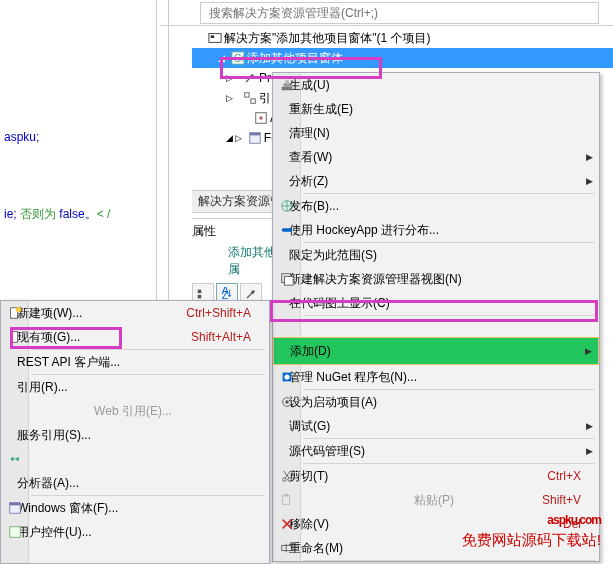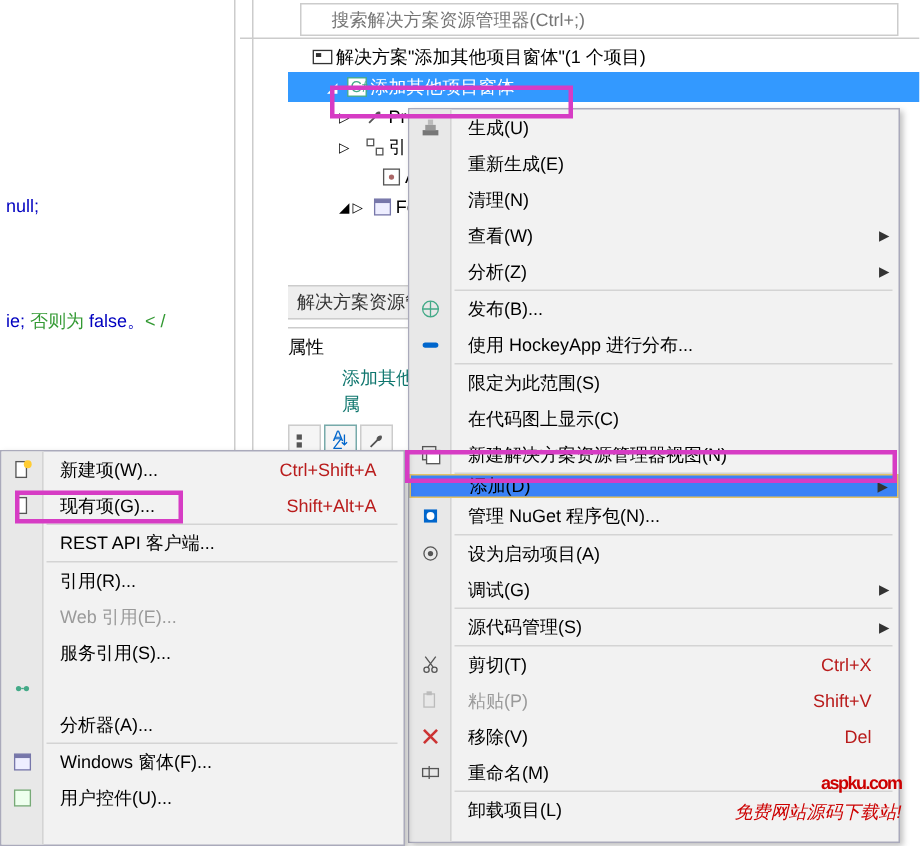--- a/index.html
+++ b/index.html
@@ -1,19 +1,19 @@
 <!DOCTYPE html>
 <html><head>
 <meta charset="utf-8">
 <style>
 * { margin: 0; padding: 0; box-sizing: border-box; font-family: "Microsoft YaHei", Tahoma, sans-serif; font-size: 12px; }
 body { width: 613px; height: 564px; background: #fff; overflow: hidden; position: relative; }
 
 .top-bar { position: absolute; left: 160px; top: 0; right: 0; height: 26px; border-bottom: 1px solid #ccc; display: flex; align-items: center; padding-left: 40px; }
-.search-box { flex: 1; height: 22px; background: #fff; border: 1px solid #ccc; padding: 2px 20px; color: #1d4ed8; margin-right: 14px; }
+.search-box { flex: 1; height: 22px; background: #fff; border: 1px solid #ccc; padding: 2px 8px; color: #1d4ed8; margin-right: 14px; }
 
 .explorer { position: absolute; left: 192px; top: 28px; right: 0; }
 .tree-row { display: flex; align-items: center; height: 20px; padding-left: 14px; color: #000; }
 .tree-row .icon-slot { width: 18px; display: inline-flex; justify-content: center; }
 .tree-row.sel { background: #3399ff; color: #fff; }
 .tree-row.sub { padding-left: 34px; }
 
 .highlight-box { border: 3px solid #d63cc4; position: absolute; pointer-events: none; }
 .hl-project { left: 220px; top: 57px; width: 162px; height: 22px; }
 .hl-add { left: 270px; top: 300px; width: 328px; height: 22px; }
@@ -31,43 +31,43 @@
 .code-bg { position: absolute; left: 0; top: 0; width: 160px; height: 300px; font-family: Consolas, monospace; font-size: 13px; color: #000; }
 .code-line1 { position: absolute; left: 4px; top: 130px; color: #0000c0; }
 .code-line2 { position: absolute; left: 4px; top: 206px; }
 .code-line2 .kw { color: #0000c0; }
 .code-line2 .gr { color: #339933; }
 .vline { position: absolute; left: 156px; top: 0; width: 1px; height: 300px; background: #ccc; }
 .vline2 { position: absolute; left: 168px; top: 0; width: 1px; height: 300px; background: #ccc; }
 
 .ctx-menu { position: absolute; background: #f2f2f2; border: 1px solid #aab; box-shadow: 2px 2px 4px rgba(0,0,0,0.25); }
 .ctx-menu .gutter { position: absolute; left: 0; top: 0; bottom: 0; width: 28px; background: #e8e8e8; border-right: 1px solid #d4d4d4; }
-.ctx-item { position: relative; display: flex; align-items: center; height: 24px; padding-left: 39px; padding-right: 20px; }
-.ctx-item.highlight { background: #3b82f6; border: 1px solid #e5c365; height: 16px; }
+.ctx-item { position: relative; display: flex; align-items: center; height: 24px; padding-left: 16px; padding-right: 20px; }
+.ctx-item.highlight { background: #22c55e; border: 1px solid #e5c365; height: 28px; margin-top: 21px; }
 .ctx-item .shortcut { position: absolute; right: 18px; color: #b91c1c; }
 .ctx-item .arrow { position: absolute; right: 6px; font-size: 9px; color: #333; }
 .ctx-item .ico { position: absolute; left: 6px; width: 16px; height: 16px; display: inline-flex; align-items: center; justify-content: center; color: #555; }
 .ctx-sep { height: 1px; background: #d4d4d4; margin-left: 30px; margin-right: 4px; }
-.ctx-item.disabled { color: #9a9a9a; }
+.ctx-item.disabled { color: #9a9a9a; justify-content: center; }
 
 .menu-right { left: 272px; top: 72px; width: 328px; height: 490px; }
 .menu-left { left: 0px; top: 300px; width: 270px; height: 264px; }
 
 .watermark { position: absolute; right: 12px; bottom: 14px; text-align: right; pointer-events: none; }
 .watermark .logo { font-family: Arial, sans-serif; font-weight: bold; font-size: 26px; color: #cc0000; letter-spacing: -1px; }
 .watermark .logo .com { font-size: 12px; }
-.watermark .sub { font-size: 12px; color: #cc0000; font-style: italic; }
+.watermark .sub { font-size: 15px; color: #cc0000; }
 
 svg { width: 14px; height: 14px; }
 </style>
 </head>
 <body>
 
 <div class="code-bg">
-  <div class="code-line1">null;</div>
+  <div class="code-line1">aspku;</div>
   <div class="code-line2">
     <span class="kw">ie;</span><span class="gr"> 否则为 </span><span class="kw">false。</span><span class="gr">&lt; /</span>
   </div>
 </div>
 <div class="vline"></div>
 <div class="vline2"></div>
 
 <div class="top-bar">
   <input class="search-box" placeholder="搜索解决方案资源管理器(Ctrl+;)" style="">
 </div>
@@ -204,31 +204,31 @@
           <rect x="2" y="6" width="12" height="4" rx="2" fill="#06c"></rect>
         </svg>
       </span>
     <span>使用 HockeyApp 进行分布...</span>
   </div>
   <div class="ctx-sep"></div>
   <div class="ctx-item">
       <span>限定为此范围(S)</span>
     </div>
   <div class="ctx-item">
-      <span>在代码图上显示(C)</span>
-    </div>
-  <div class="ctx-item">
     <span class="ico">
         <svg viewBox="0 0 16 16">
           <rect x="2" y="2" width="10" height="10" fill="none" stroke="#555"></rect>
           <rect x="5" y="5" width="10" height="10" fill="#fff" stroke="#555"></rect>
         </svg>
       </span>
     <span>新建解决方案资源管理器视图(N)</span>
   </div>
+  <div class="ctx-item">
+      <span>在代码图上显示(C)</span>
+    </div>
   <div class="ctx-sep"></div>
   <div class="ctx-item highlight">
       <span>添加(D)</span>
       <span class="arrow">▶</span>
     </div>
   <div class="ctx-item">
     <span class="ico">
         <svg viewBox="0 0 16 16">
           <rect x="3" y="3" width="10" height="10" fill="#06c"></rect>
           <circle cx="8" cy="8" r="3" fill="#fff"></circle>

